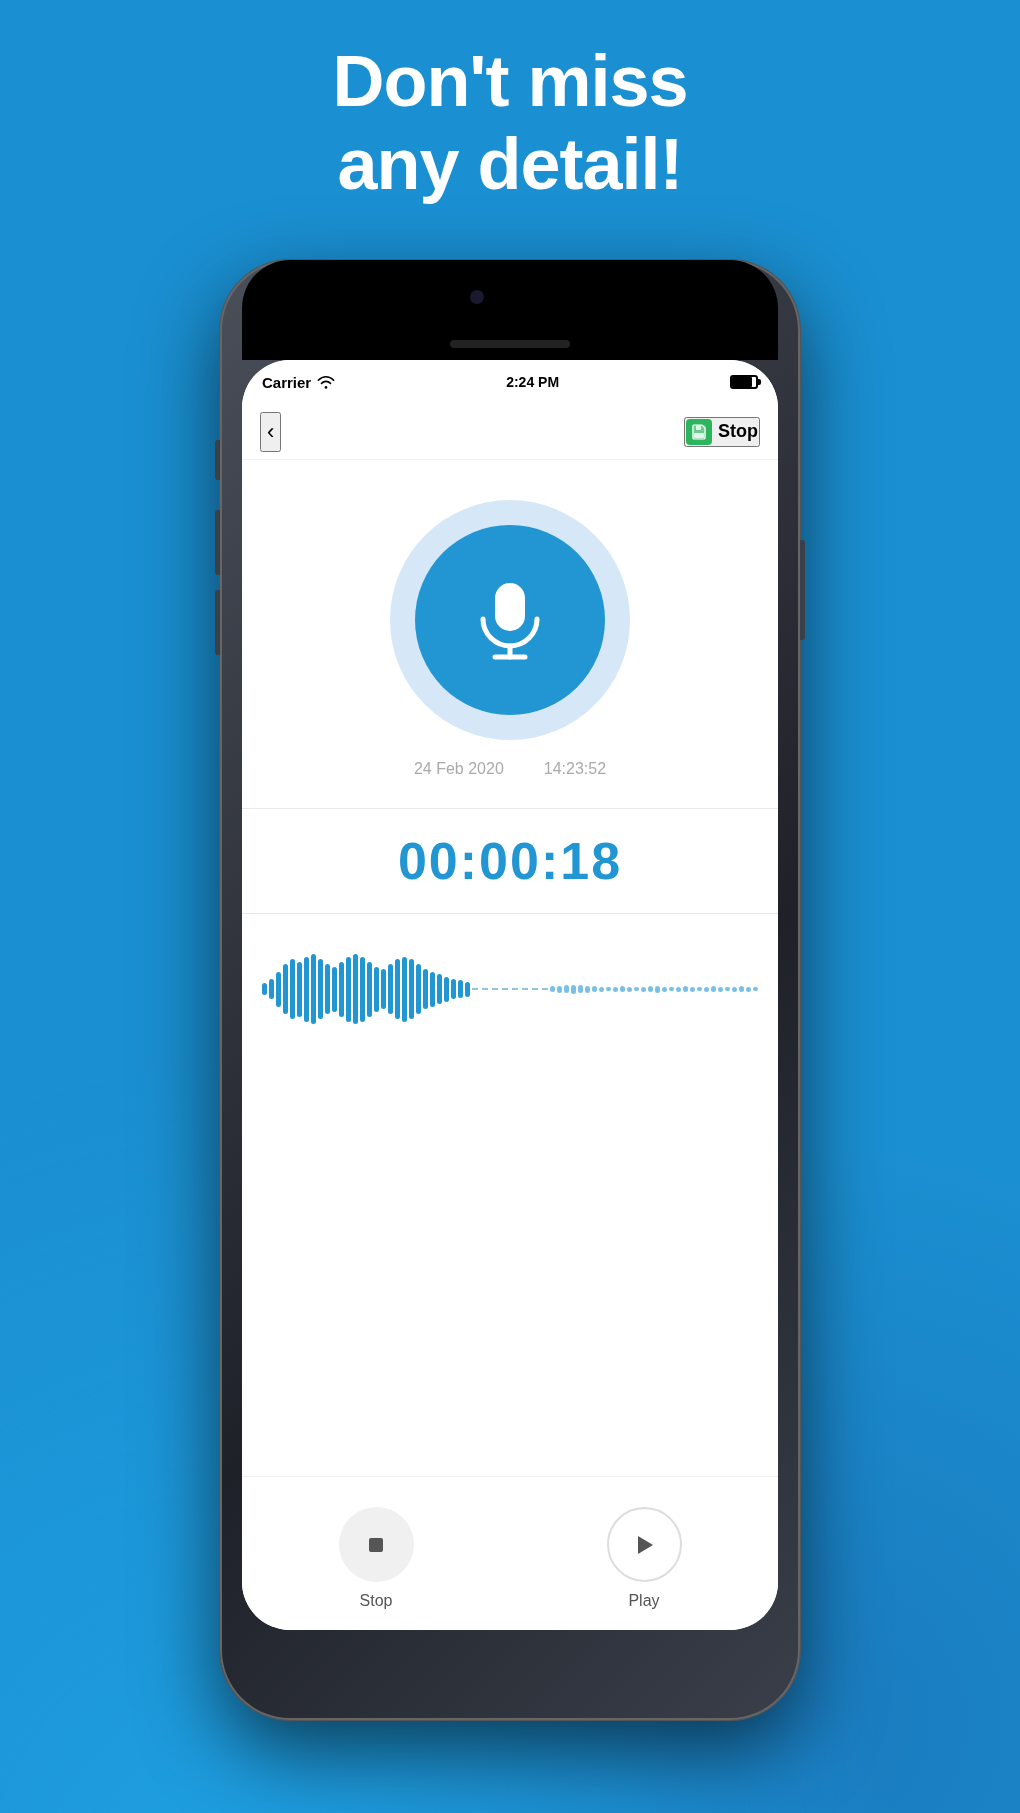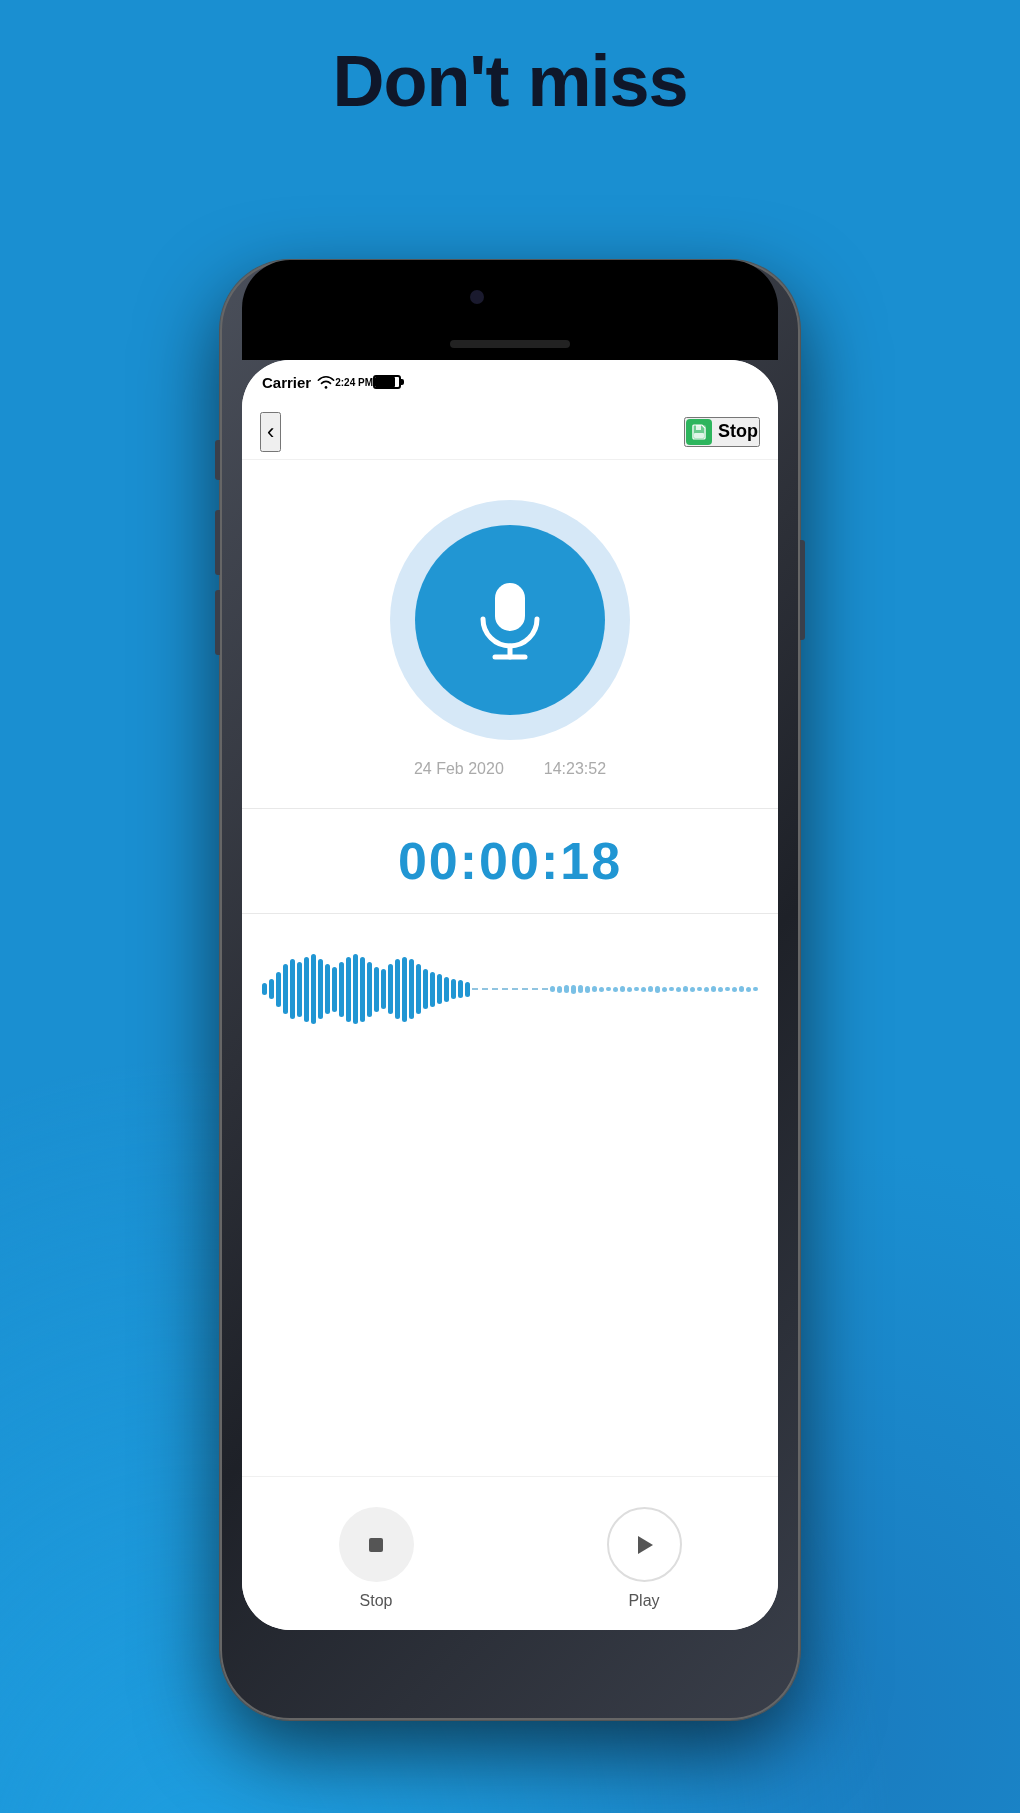--- a/index.html
+++ b/index.html
@@ -25,21 +25,21 @@
       pointer-events: none;
     }
 
     
     .hero-text {
       position: absolute;
       top: 40px;
       left: 0;
       right: 0;
       text-align: center;
-      color: #0f172a;
+      color: #ffffff;
       font-size: 72px;
       font-weight: 800;
       line-height: 1.15;
       padding: 0 92px;
       letter-spacing: -1px;
     }
 
     
     .phone-wrapper {
       position: absolute;
@@ -142,36 +142,36 @@
       background: #3a3f4a;
       border-radius: 0 3px 3px 0;
     }
 
     
     .status-bar {
       height: 44px;
       background: #fff;
       display: flex;
       align-items: center;
-      justify-content: flex-start;
+      justify-content: space-between;
       padding: 0 20px;
       font-size: 15px;
       font-weight: 600;
     }
 
     .status-left {
       display: flex;
       align-items: center;
       gap: 6px;
       font-size: 15px;
       font-weight: 600;
     }
 
     .status-center {
-      font-size: 10px;
+      font-size: 14px;
       font-weight: 600;
     }
 
     .status-right {
       display: flex;
       align-items: center;
       gap: 5px;
     }
 
     .wifi-icon {
@@ -392,20 +392,21 @@
       height: 100%;
     }
   </style>
 </head>
 <body>
 
 <div class="bg-decoration"></div>
 
 <div class="hero-text">
   <span>Don't miss</span><br>
+  <span>any detail!</span>
 </div>
 
 <div class="phone-wrapper">
   <div class="phone-frame">
     <div class="phone-button-left-top"></div>
     <div class="phone-button-left-mid1"></div>
     <div class="phone-button-left-mid2"></div>
     <div class="phone-button-right"></div>
 
     <div class="phone-top-bar">

